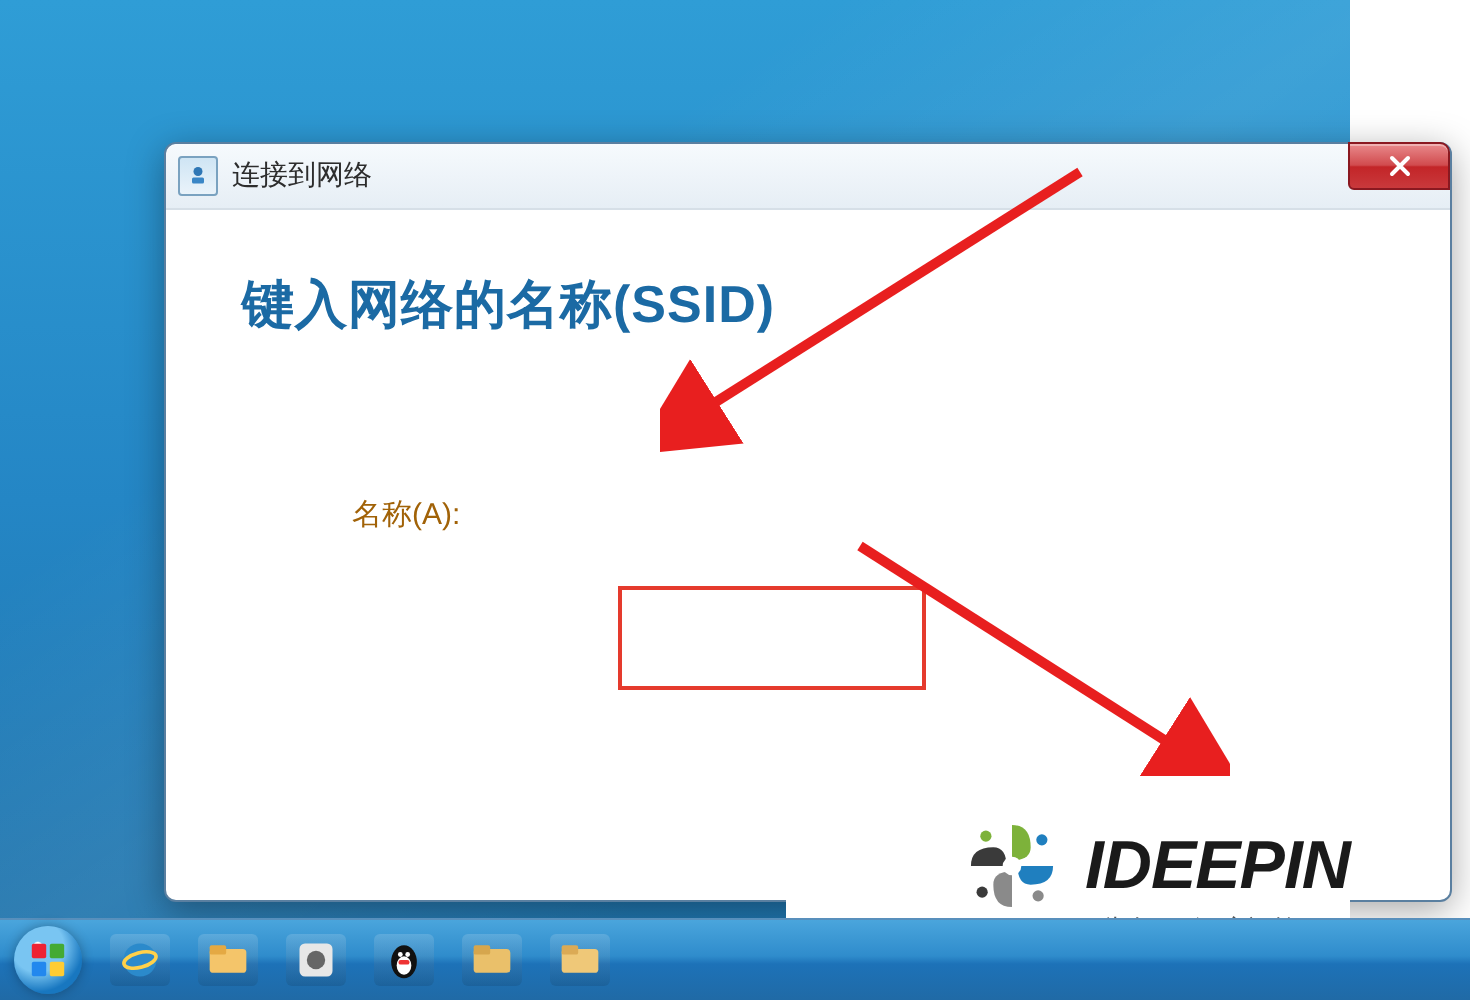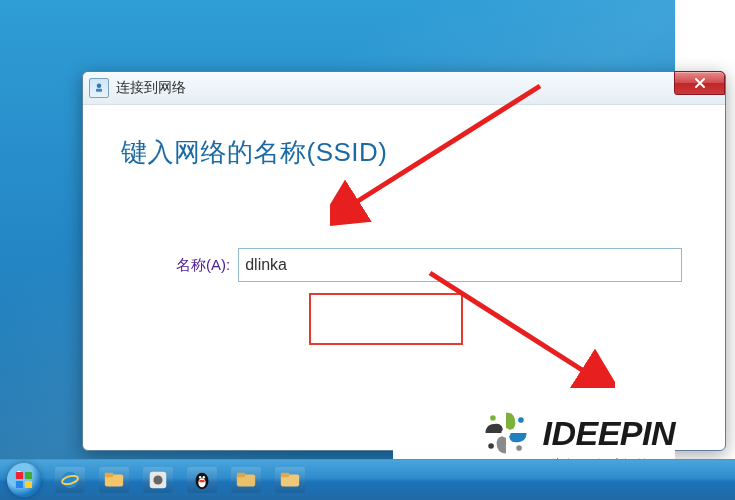--- a/index.html
+++ b/index.html
@@ -7,23 +7,23 @@
   .desktop::before{content:"";position:absolute;inset:0;background:linear-gradient(145deg,transparent 30%,rgba(255,255,255,.08) 50%,transparent 70%)}
   
   .win{position:absolute;left:82px;top:71px;width:642px;height:378px;background:#fff;border:1px solid #5a7fa0;border-radius:6px;box-shadow:0 4px 18px rgba(0,0,0,.35)}
   .titlebar{position:relative;height:32px;border-bottom:1px solid #d6dfe7;border-radius:6px 6px 0 0;background:linear-gradient(#f6fafd,#e6eef5);display:flex;align-items:center;padding:0 8px 0 6px}
   .tb-icon{width:18px;height:18px;border:1px solid #7aa2c0;background:linear-gradient(#cfe5f4,#eaf3fa);border-radius:2px;display:flex;align-items:center;justify-content:center;margin-right:7px}
   .tb-icon svg{width:12px;height:12px}
   .tb-title{font-size:14px;color:#2d2d2d}
   .close-btn{position:absolute;right:0;top:-1px;width:49px;height:22px;border-radius:0 5px 0 3px;border:1px solid #8a1820;background:linear-gradient(#e98a8c 0%,#d14b4e 48%,#c32528 52%,#c9393c 100%);display:flex;align-items:center;justify-content:center;box-shadow:inset 0 1px 0 rgba(255,255,255,.35)}
   .close-btn svg{width:12px;height:12px}
   .body{padding:30px 38px 0}
-  .heading{font-size:26px;color:#1b6aa4;font-weight:400;letter-spacing:.5px}
+  .heading{font-size:26px;color:#1b6aa4;font-weight:700;letter-spacing:.5px}
   .row{display:flex;align-items:center;margin-top:78px;margin-left:55px}
-  .lbl{font-size:15px;color:#4c1d95;margin-right:8px;white-space:nowrap}
+  .lbl{font-size:15px;color:#a16207;margin-right:8px;white-space:nowrap}
   .field{flex:0 0 430px;height:28px;border:1px solid #94b7d2;background:#fff;font-size:16px;color:#333;padding:2px 6px;outline:none}
   .hi-box{position:absolute;left:226px;top:221px;width:150px;height:48px;border:2px solid #e53a2d;pointer-events:none}
   
   .arrow{position:absolute;pointer-events:none}
   .arrow svg{display:block}
   .arrow1{left:330px;top:78px}
   .arrow2{left:415px;top:265px}
   
   .taskbar{position:absolute;left:0;bottom:0;width:735px;height:40px;background:linear-gradient(180deg,#4aa5dc 0%,#2f8ccc 45%,#1d72b8 55%,#206aa6 100%);border-top:1px solid rgba(255,255,255,.25);display:flex;align-items:center}
   .start{width:48px;height:40px;display:flex;align-items:center;justify-content:center}
@@ -54,21 +54,20 @@
       <div class="close-btn">
         <svg viewBox="0 0 12 12">
             <path d="M2 2 L10 10 M10 2 L2 10" stroke="#fff" stroke-width="2" stroke-linecap="round"></path>
           </svg>
       </div>
     </div>
     <div class="body">
       <div class="heading">键入网络的名称(SSID)</div>
       <div class="row">
         <span class="lbl">名称(A):</span>
-        <input class="field" type="text" value="dlinka" style="">
       </div>
     </div>
     <div class="hi-box"></div>
   </div>
 
   <div class="arrow arrow1">
     <svg width="220" height="150">
         <defs>
           <marker id="ah1" markerWidth="10" markerHeight="10" refX="2" refY="5" orient="auto">
             <path d="M0 0 L10 5 L0 10 Z" fill="#e81f1f"></path>

